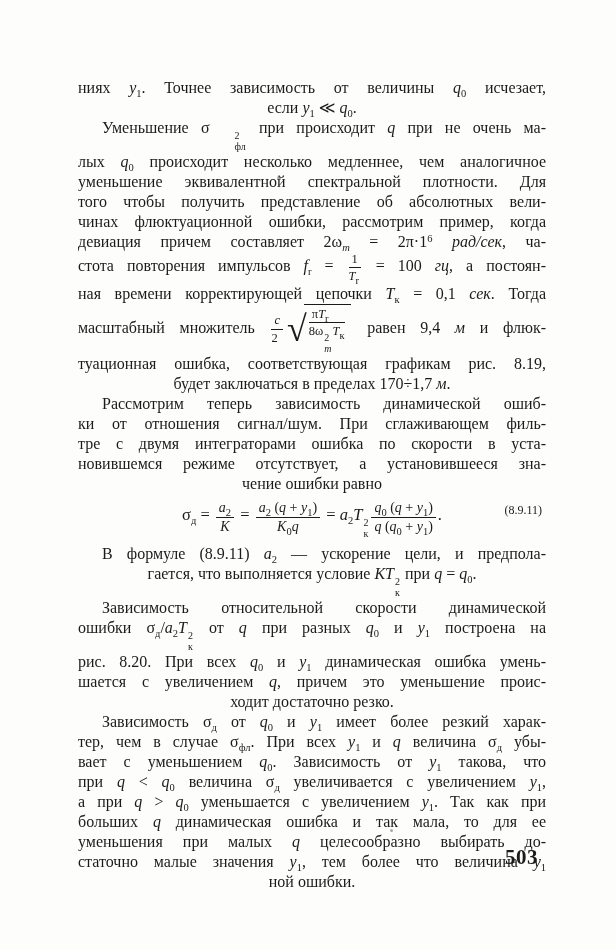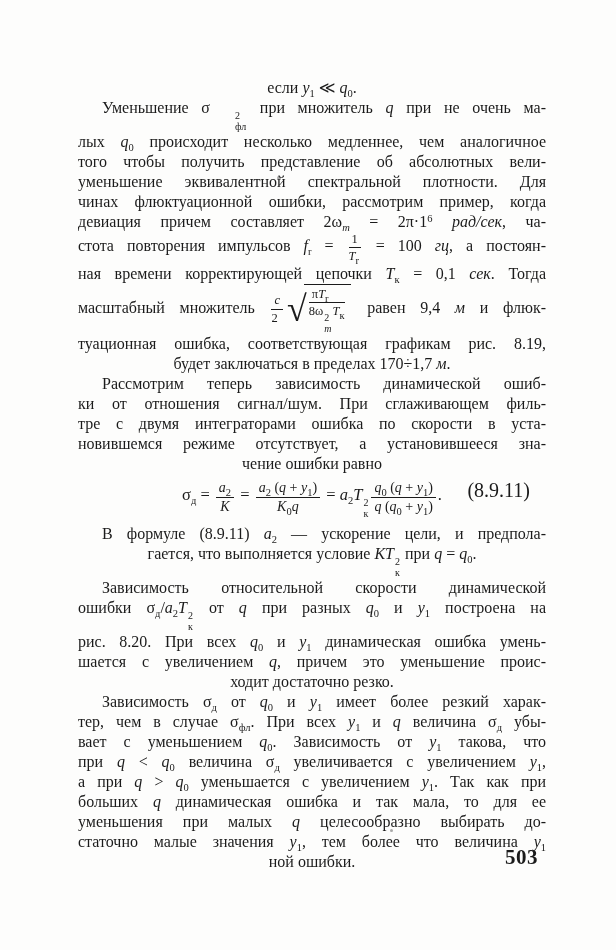--- a/index.html
+++ b/index.html
@@ -30,40 +30,41 @@
   .frac .num{display:block;border-bottom:1px solid currentColor;padding:0 3px 1px;}
   .frac .den{display:block;padding-top:1px;}
   .sqrt{display:inline-flex;align-items:center;vertical-align:middle;margin:0 2px;}
   .sqrt-sym{font-size:36px;line-height:.85;margin-right:-3px;font-weight:400;}
   .sqrt-body{border-top:1.5px solid currentColor;padding:2px 4px 0 3px;}
   .formula-row{
     position:relative;display:flex;justify-content:center;align-items:flex-start;
     margin:6px 0 5px;font-size:16.5px;
   }
   .formula-row .frac{font-size:14px;vertical-align:-11px;}
-  .formula-row .eqno{position:absolute;right:16px;font-size:20px;}
+  .formula-row .eqno{position:absolute;right:4px;font-size:12px;}
   .page-number{
     position:absolute;top:845px;left:78px;width:460px;text-align:right;
     font-size:21px;font-weight:600;letter-spacing:.5px;
   }
   .speck{position:absolute;background:#444;border-radius:50%;opacity:.45;}
 </style>
 </head>
 <body>
 
 <div class="page">
   <div class="text-block">
+      <div class="line just"><span>ниях </span><span class="it">y</span><span class="sub"><span>1</span></span><span>. Точнее зависимость от величины </span><span class="it">q</span><span class="sub"><span>0</span></span><span> исчезает,</span></div>
       <div class="line"><span>если </span><span class="it">y</span><span class="sub"><span>1</span></span><span> ≪ </span><span class="it">q</span><span class="sub"><span>0</span></span><span>.</span></div>
       <div class="line indent just"><span>Уменьшение σ</span><span class="supsub">
           <span class="ss-top"><span>2</span></span>
           <span class="ss-bot"><span>фл</span></span>
-        </span><span> при множитель </span><span class="it">q</span><span> при не очень ма-</span></div>
+        </span><span> при происходит </span><span class="it">q</span><span> при не очень ма-</span></div>
       <div class="line just"><span>лых </span><span class="it">q</span><span class="sub"><span>0</span></span><span> происходит несколько медленнее, чем аналогичное</span></div>
+      <div class="line just"><span>уменьшение эквивалентной спектральной плотности. Для</span></div>
       <div class="line just"><span>того чтобы получить представление об абсолютных вели-</span></div>
-      <div class="line just"><span>уменьшение эквивалентной спектральной плотности. Для</span></div>
       <div class="line just"><span>чинах флюктуационной ошибки, рассмотрим пример, когда</span></div>
       <div class="line just"><span>девиация причем составляет 2ω</span><span class="sub"><span class="it">m</span></span><span> = 2π·1</span><span class="sup"><span>6</span></span><span> </span><span class="it">рад/сек</span><span>, ча-</span></div>
       <div class="line just"><span>стота повторения импульсов </span><span class="it">f</span><span class="sub"><span>r</span></span><span> = </span><span class="frac"><span class="num"><span>1</span></span><span class="den"><span class="it">T</span><span class="sub"><span>r</span></span></span></span><span> = 100 </span><span class="it">гц</span><span>, а постоян-</span></div>
       <div class="line just"><span>ная времени корректирующей цепочки </span><span class="it">T</span><span class="sub"><span>к</span></span><span> = 0,1 </span><span class="it">сек</span><span>. Тогда</span></div>
       <div class="line just"><span>масштабный множитель </span><span class="frac"><span class="num"><span class="it">c</span></span><span class="den"><span>2</span></span></span><span class="sqrt">
           <span class="sqrt-sym">√</span>
           <span class="sqrt-body"><span class="frac"><span class="num"><span>π</span><span class="it">T</span><span class="sub"><span>r</span></span></span><span class="den"><span>8ω</span><span class="supsub">
                   <span class="ss-top"><span>2</span></span>
                   <span class="ss-bot"><span class="it">m</span></span>
                 </span><span class="it">T</span><span class="sub"><span>к</span></span></span></span></span>

